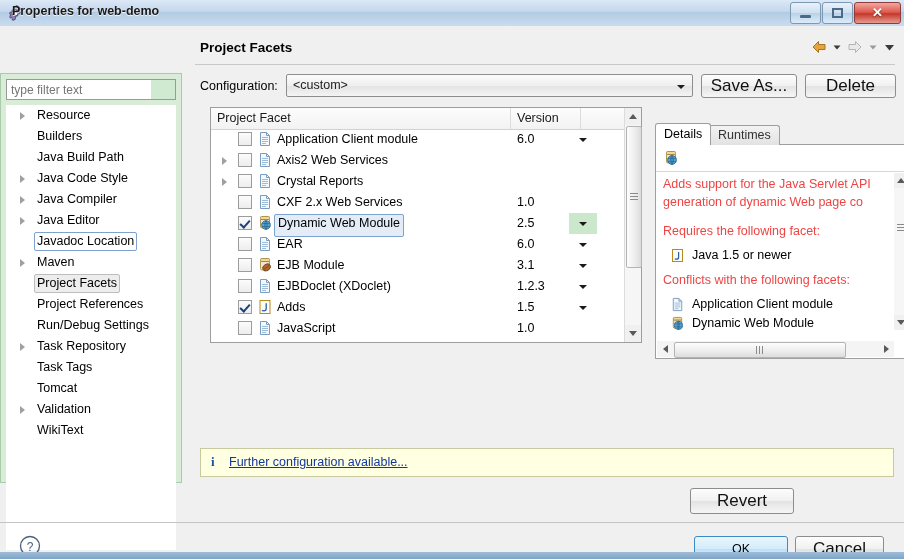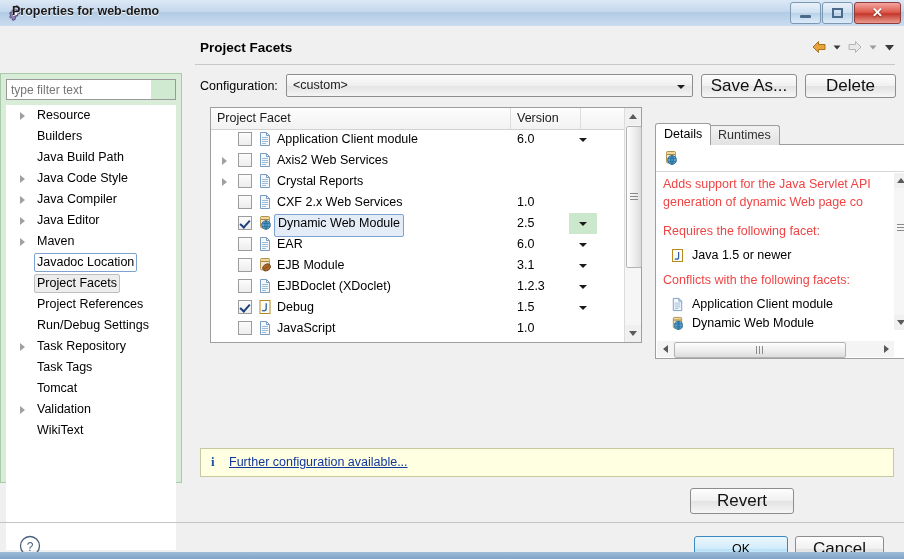--- a/index.html
+++ b/index.html
@@ -320,22 +320,22 @@
         <input class="filter-input" type="text" placeholder="type filter text" style="">
         <span class="filter-swatch"></span>
       </div>
       <div class="tree" id="tree-list">
           <div class="tree-item"><span class="twisty"></span><span class="tree-label">Resource</span></div>
           <div class="tree-item"><span class="tree-label">Builders</span></div>
           <div class="tree-item"><span class="tree-label">Java Build Path</span></div>
           <div class="tree-item"><span class="twisty"></span><span class="tree-label">Java Code Style</span></div>
           <div class="tree-item"><span class="twisty"></span><span class="tree-label">Java Compiler</span></div>
           <div class="tree-item"><span class="twisty"></span><span class="tree-label">Java Editor</span></div>
+          <div class="tree-item sel-focus"><span class="tree-label">Javadoc Location</span></div>
           <div class="tree-item"><span class="twisty"></span><span class="tree-label">Maven</span></div>
-          <div class="tree-item sel-focus"><span class="tree-label">Javadoc Location</span></div>
           <div class="tree-item sel-gray"><span class="tree-label">Project Facets</span></div>
           <div class="tree-item"><span class="tree-label">Project References</span></div>
           <div class="tree-item"><span class="tree-label">Run/Debug Settings</span></div>
           <div class="tree-item"><span class="twisty"></span><span class="tree-label">Task Repository</span></div>
           <div class="tree-item"><span class="tree-label">Task Tags</span></div>
           <div class="tree-item"><span class="tree-label">Tomcat</span></div>
           <div class="tree-item"><span class="twisty"></span><span class="tree-label">Validation</span></div>
           <div class="tree-item"><span class="tree-label">WikiText</span></div>
         </div>
     </div>
@@ -478,21 +478,21 @@
               <span class="rcaret-cell">
                 <span class="rcaret"></span>
               </span>
             </div>
             <div class="row">
               <span class="cbx checked"></span>
               <span class="ricon"><svg width="16" height="16" viewBox="0 0 16 16">
                   <rect x="3" y="1.5" width="10" height="13" fill="#fdfcf4" stroke="#b58a23" stroke-width="1"></rect>
                   <path d="M9.2 4.2v5.4c0 1.4-1 2.2-2.3 2.2-.8 0-1.4-.2-1.8-.6" fill="none" stroke="#2a5ea8" stroke-width="1.3"></path>
                 </svg></span>
-              <span class="rname">Debug</span>
+              <span class="rname">Adds</span>
               <span class="rver">1.5</span>
               <span class="rcaret-cell">
                 <span class="rcaret"></span>
               </span>
             </div>
             <div class="row">
               <span class="cbx"></span>
               <span class="ricon"><svg width="16" height="16" viewBox="0 0 16 16">
                   <path d="M3.5 1.5h6l3 3v10h-9z" fill="#f4f8fd" stroke="#7a9cc0" stroke-width="1"></path>
                   <path d="M9.5 1.5v3h3" fill="none" stroke="#7a9cc0" stroke-width="1"></path>

